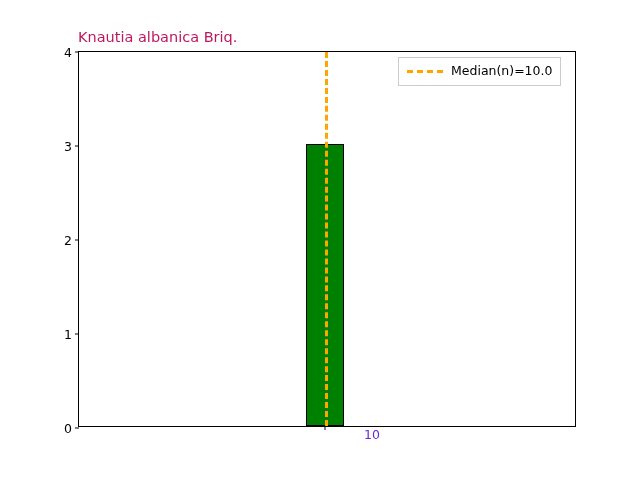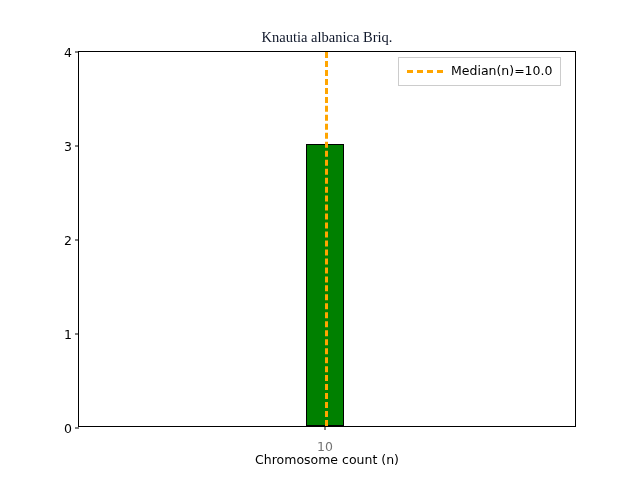--- a/index.html
+++ b/index.html
@@ -20,26 +20,25 @@
     height: 480px;
     background: #ffffff;
   }
 
   
   #chart-title {
     position: absolute;
     left: 78px;
     top: 28px;
     width: 498px;
-    text-align: center;
+    text-align: left;
     font-size: 14.5px;
     line-height: 18px;
-    color: #0f172a;
-    white-space: nowrap;
-    font-family: Liberation Serif, serif;
+    color: #be185d;
+    white-space: nowrap;
   }
 
   
   #plot-area {
     position: absolute;
     left: 78px;
     top: 51px;
     width: 498px;
     height: 376px;
     box-sizing: border-box;
@@ -77,25 +76,26 @@
     transform-origin: 0 0;
     transform-box: border-box;
     margin-left: 0;
   }
 
   
   .x-tick {
     position: absolute;
     top: 100%;
     transform: translateX(-50%);
-    padding-top: 14px;
+    padding-top: 2px;
     font-size: 12.5px;
     line-height: 13px;
     white-space: nowrap;
-    color: #737373;
+    color: #6d28d9;
+    margin-left: 47px;
   }
   .x-tick-mark {
     position: absolute;
     top: 100%;
     width: 1px;
     height: 4px;
     background: #000000;
     transform: translateX(-0.5px);
   }
   #xlabel {
@@ -192,21 +192,20 @@
     <span class="y-tick" style="top:0px">4</span>
 
     <span class="x-tick-mark" style="left:246px"></span>
     <span class="x-tick" style="left:246px">10</span>
 
     <div class="bar" style="left:227px; width:38px; height:282px; background:#008000;"></div>
 
     <div class="median-line" style="left:246px; border-left-color:#ffa500;"></div>
   </div>
 
-  <div id="xlabel">Chromosome count (n)</div>
 
   <div id="legend">
     <div id="legend-sample">
       <div class="dash" style="border-top-color:#ffa500;"></div>
     </div>
     <div id="legend-text">
       <div>Median(n)=10.0</div>
     </div>
   </div>
 

